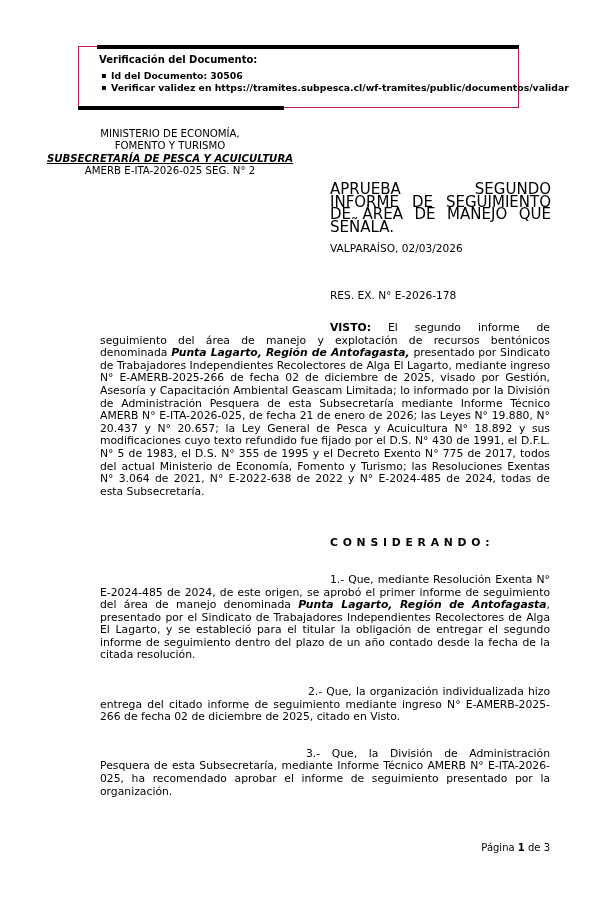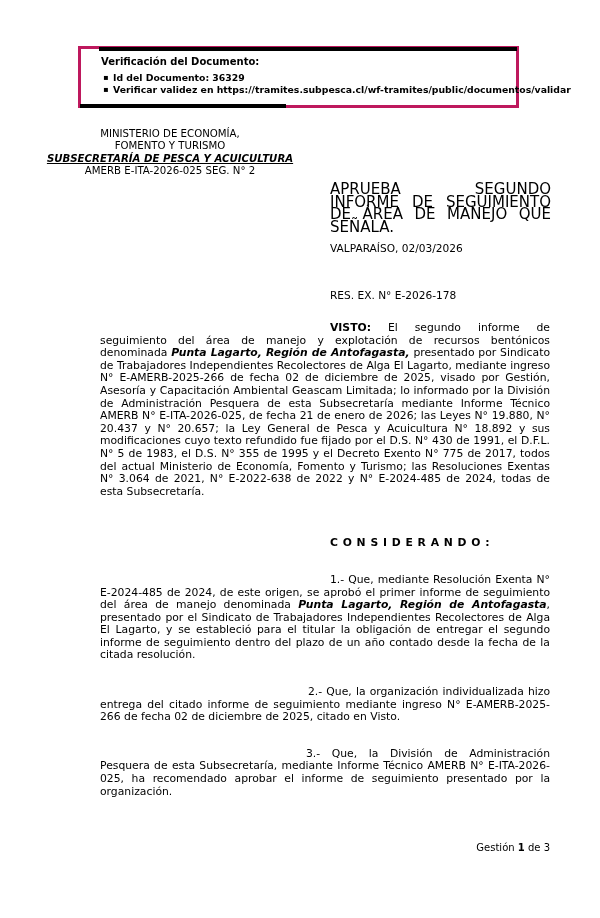--- a/index.html
+++ b/index.html
@@ -9,21 +9,21 @@
     background:#ffffff;
     color:#000;
     font-family:"DejaVu Sans", sans-serif;
     overflow:hidden;
   }
 
   
   .verify-box {
     position:absolute; left:78px; top:46px;
     width:441px; height:62px;
-    border:3px solid #be185d;
+    border:1px solid #be185d;
     box-sizing:border-box;
   }
   .verify-box::before {            
     content:""; position:absolute; top:-2px; left:18px; right:-1px;
     height:4px; background:#000;
   }
   .verify-box::after {             
     content:""; position:absolute; bottom:-3px; left:-1px; width:206px;
     height:4px; background:#000;
   }
@@ -83,21 +83,21 @@
   .footer .pgnum { font-weight:bold; }
 </style>
 </head>
 <body>
 
 <div class="page">
 
   <div class="verify-box">
     <div class="verify-title">Verificación del Documento:</div>
     <ul class="verify-list">
-      <li class="verify-item"><span class="bullet">▪</span><span>Id del Documento: 36329</span></li>
+      <li class="verify-item"><span class="bullet">▪</span><span>Id del Documento: 30506</span></li>
       <li class="verify-item"><span class="bullet">▪</span><span>Verificar validez en https://tramites.subpesca.cl/wf-tramites/public/documentos/validar</span></li>
     </ul>
   </div>
 
   <div class="letterhead">
     <div class="lh-line">MINISTERIO DE ECONOMÍA,</div>
     <div class="lh-line">FOMENTO Y TURISMO</div>
     <div class="lh-line lh-subpesca">SUBSECRETARÍA DE PESCA Y ACUICULTURA</div>
     <div class="lh-line">AMERB E-ITA-2026-025 SEG. N° 2</div>
   </div>
@@ -113,15 +113,15 @@
     <div class="considerando-heading">C O N S I D E R A N D O :</div>
 
     <p class="p-item1"><span>1.- Que, mediante Resolución Exenta N° E-2024-485 de 2024, de este origen, se aprobó el primer informe de seguimiento del área de manejo denominada </span><span class="em-area">Punta Lagarto, Región de Antofagasta</span><span>, presentado por el Sindicato de Trabajadores Independientes Recolectores de Alga El Lagarto, y se estableció para el titular la obligación de entregar el segundo informe de seguimiento dentro del plazo de un año contado desde la fecha de la citada resolución.</span></p>
 
     <p class="p-item2">2.- Que, la organización individualizada hizo entrega del citado informe de seguimiento mediante ingreso N° E-AMERB-2025-266 de fecha 02 de diciembre de 2025, citado en Visto.</p>
 
     <p class="p-item3">3.- Que, la División de Administración Pesquera de esta Subsecretaría, mediante Informe Técnico AMERB N° E-ITA-2026-025, ha recomendado aprobar el informe de seguimiento presentado por la organización.</p>
 
   </div>
 
-  <div class="footer"><span>Gestión</span>&nbsp;<span class="pgnum">1</span>&nbsp;<span>de 3</span></div>
+  <div class="footer"><span>Página</span>&nbsp;<span class="pgnum">1</span>&nbsp;<span>de 3</span></div>
 
 </div>
 
 </body></html>

